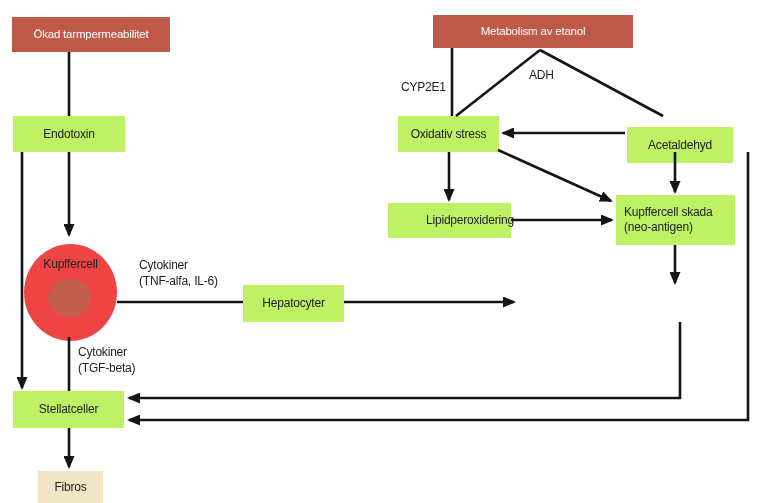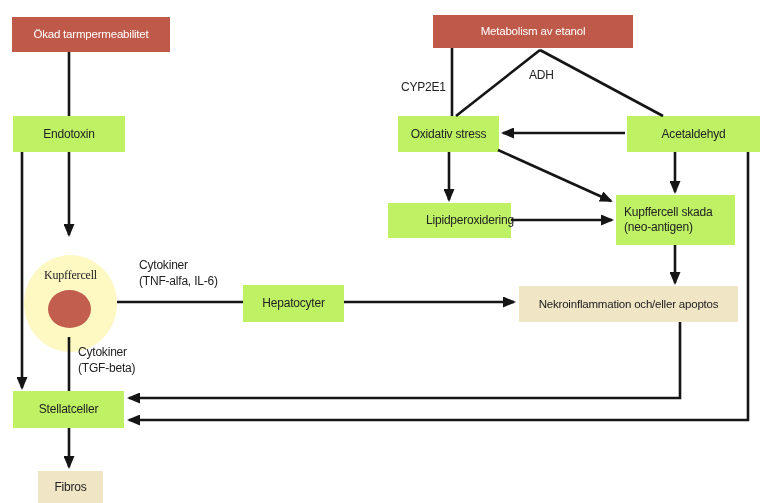--- a/index.html
+++ b/index.html
@@ -33,36 +33,35 @@
     align-items: flex-start;
     flex-direction: column;
     text-align: left;
     padding-left: 8px;
   }
 
   #okad          { left: 12px;  top: 17px;  width: 158px; height: 35px; }
   #metabolism    { left: 433px; top: 15px;  width: 200px; height: 33px; }
   #endotoxin     { left: 13px;  top: 116px; width: 112px; height: 36px; }
   #oxidativ      { left: 398px; top: 116px; width: 101px; height: 36px; }
-  #acetaldehyd   { left: 627px; top: 116px; width: 133px; height: 36px; }
+  #acetaldehyd   { left: 627px; top: 127px; width: 106px; height: 36px; }
   #lipid         { left: 388px; top: 203px; width: 123px; height: 35px; padding-left: 41px; }
   #immuno        { left: 616px; top: 195px; width: 119px; height: 50px; }
   #hepatocyter   { left: 243px; top: 285px; width: 101px; height: 37px; }
   #nekro         { left: 519px; top: 286px; width: 219px; height: 36px; font-size: 11.5px; }
   #stellat       { left: 13px;  top: 391px; width: 111px; height: 37px; }
   #fibros        { left: 38px;  top: 471px; width: 65px;  height: 32px; }
 
   #kupffercell {
     position: absolute;
-    left: 24px; top: 255px;
+    left: 24px; top: 244px;
     width: 93px; height: 97px;
-    background: #fef9c3;
+    background: #ef4444;
     border-radius: 50%;
     z-index: 1;
-    font-family: Liberation Serif, serif;
   }
   #kupffercell .cell-label {
     position: absolute;
     top: 13px; left: 0; right: 0;
     text-align: center;
     font-size: 12px;
     color: #222222;
     letter-spacing: -0.2px;
   }
   #kupffercell .nucleus {
@@ -116,21 +115,20 @@
 
   <div class="node blue" id="lipid">Lipidperoxidering</div>
 
   <div class="node blue left-align" id="immuno">
     <span>Kupffercell skada</span>
     <span>(neo-antigen)</span>
   </div>
 
   <div class="node blue" id="hepatocyter">Hepatocyter</div>
 
-  <div class="node cream" id="nekro">Nekroinflammation och/eller apoptos</div>
 
   <div class="node blue" id="stellat">Stellatceller</div>
 
   <div class="node cream" id="fibros">Fibros</div>
 
   <div id="kupffercell">
     <span class="cell-label">Kupffercell</span>
     <span class="nucleus"></span>
   </div>
 

